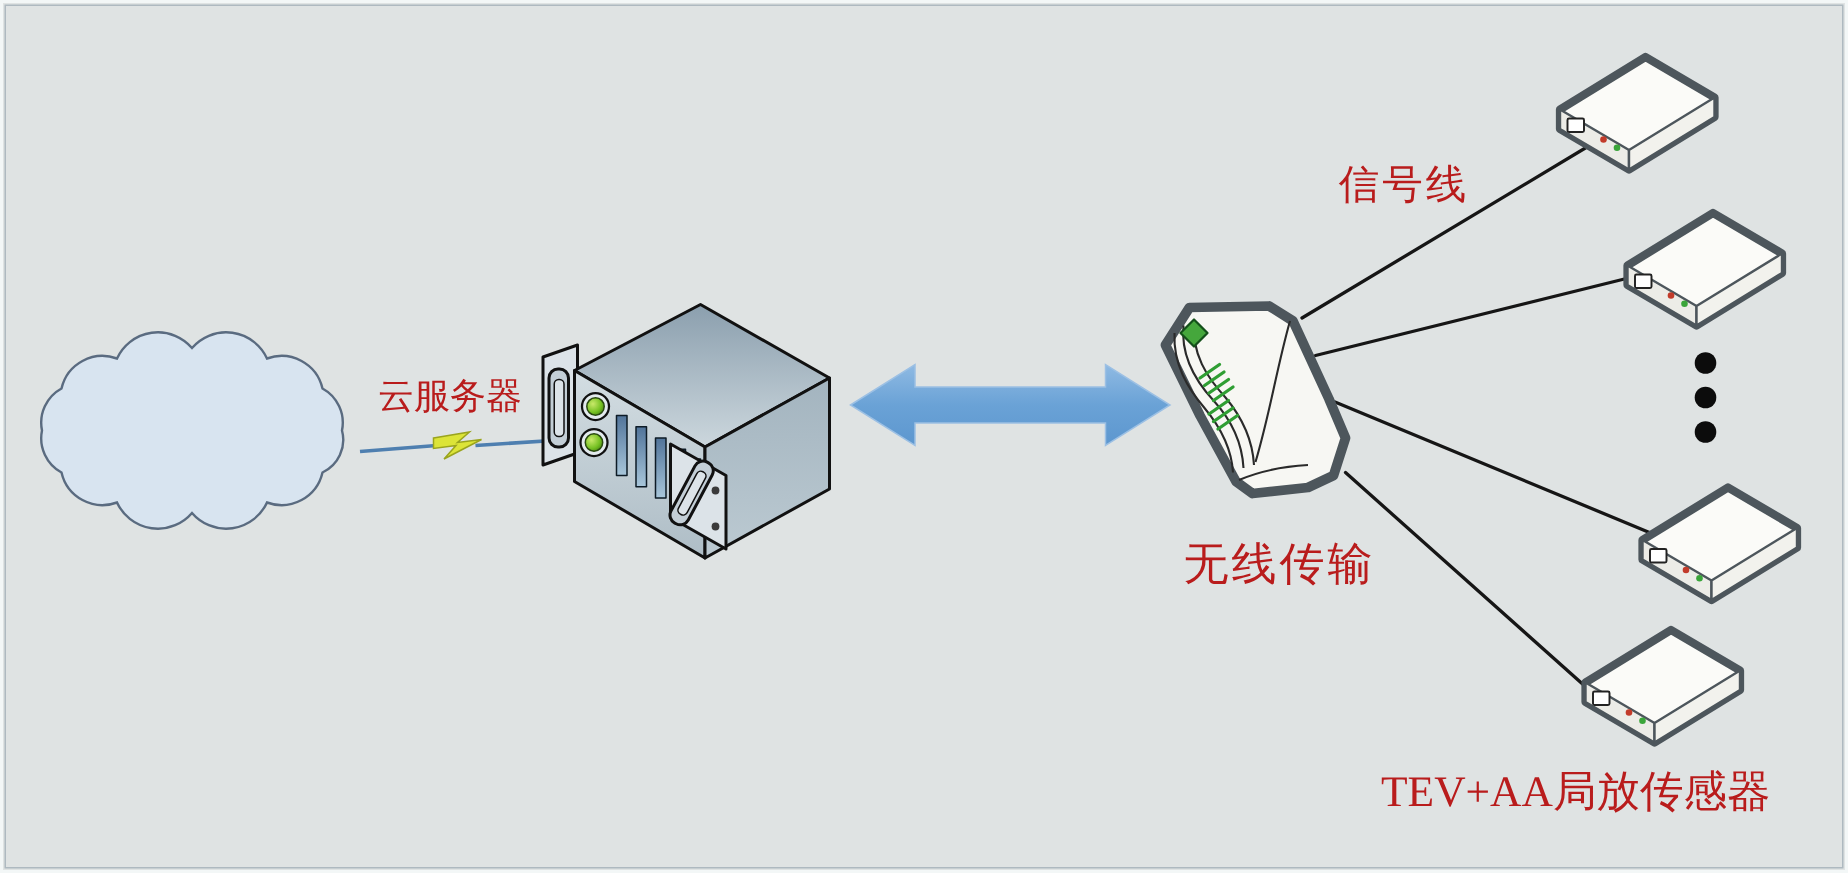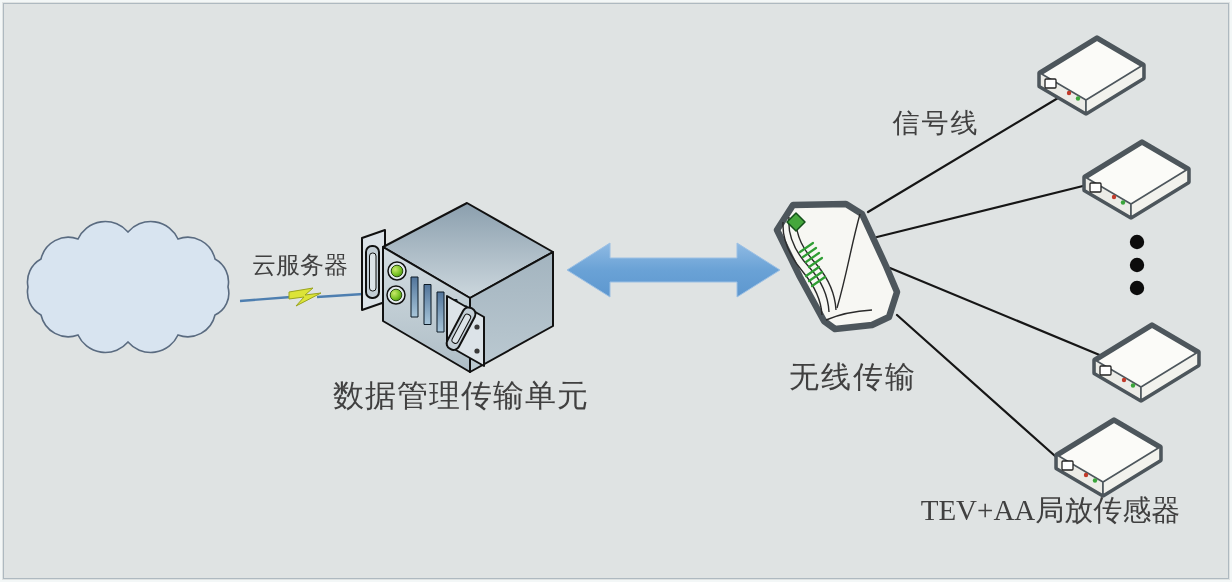--- a/index.html
+++ b/index.html
@@ -12,32 +12,32 @@
     box-shadow: inset 0 0 0 2px #f3f7f7;
   }
   .frame{
     position:absolute; inset:3px;
     border:1px solid #aeb9c0;
     pointer-events:none;
   }
   .gfx{position:absolute;left:0;top:0;}
   .label{
     position:absolute;
-    color:#404040;
+    color:#b91c1c;
     text-align:center;
     white-space:nowrap;
     line-height:1.1;
   }
   .lbl-cloud   {left:38px;  top:272px; width:180px; font-size:26px;}
   .lbl-wireless{left:238px; top:252px; width:124px; font-size:24px;}
   .lbl-dmu     {left:316px; top:379px; width:290px; font-size:31px; letter-spacing:1px;}
   .lbl-bus     {left:568px; top:212px; width:205px; font-size:25px;}
   .lbl-term    {left:773px; top:360px; width:160px; font-size:30px; letter-spacing:2px;}
   .lbl-signal  {left:880px; top:109px; width:112px; font-size:27px; letter-spacing:2px;}
-  .lbl-sensor  {left:903px; top:495px; width:295px; font-size:29px;}
+  .lbl-sensor  {left:903px; top:513px; width:295px; font-size:29px;}
 </style>
 </head>
 <body>
 
 <div class="canvas">
   <div class="frame"></div>
 
   <svg class="gfx" width="1232" height="582" viewBox="0 0 1232 582">
     <defs>
       <linearGradient id="topGrad" x1="0" y1="0" x2="0" y2="1">
@@ -163,17 +163,16 @@
     </g>
 
     <g fill="#0c0c0c">
       <circle cx="1137" cy="242" r="7.2"></circle>
       <circle cx="1137" cy="265" r="7.2"></circle>
       <circle cx="1137" cy="288" r="7.2"></circle>
     </g>
   </svg>
 
   <div class="label lbl-wireless">云服务器</div>
-  <div class="label lbl-dmu">数据管理传输单元</div>
   <div class="label lbl-term">无线传输</div>
   <div class="label lbl-signal">信号线</div>
   <div class="label lbl-sensor">TEV+AA局放传感器</div>
 </div>
 
 </body></html>

